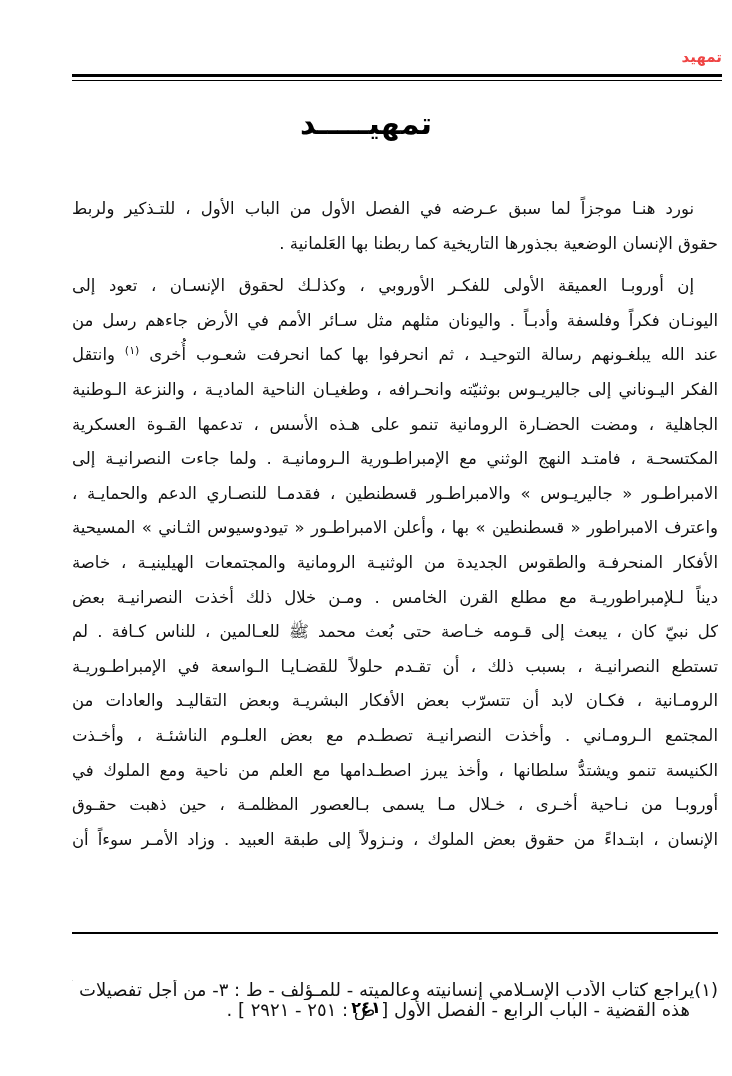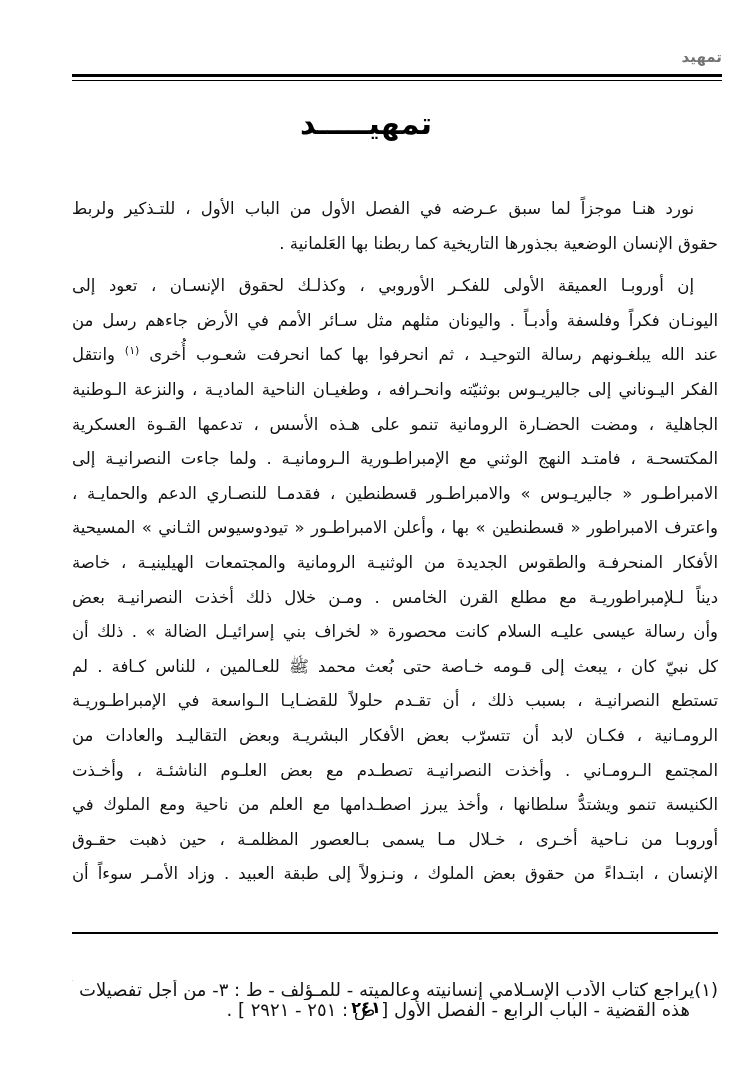--- a/index.html
+++ b/index.html
@@ -15,21 +15,21 @@
       font-family: "DejaVu Sans", sans-serif;
       color: #111111;
     }
     .running-header {
       position: absolute;
       top: 48px;
       right: 10px;
       font-family: "DejaVu Sans", sans-serif;
       font-weight: bold;
       font-size: 15px;
-      color: #737373;
+      color: #ef4444;
       direction: rtl;
     }
     .header-rule {
       position: absolute;
       top: 74px;
       left: 72px;
       width: 650px;
       height: 0;
       border-top: 3px solid #000;
     }
@@ -150,21 +150,20 @@
       <span class="fn-ref">(١)</span>
       <span>وانتقل</span>
     </div>
     <div class="line">الفكر اليـوناني إلى جاليريـوس بوثنيّته وانحـرافه ، وطغيـان الناحية الماديـة ، والنزعة الـوطنية</div>
     <div class="line">الجاهلية ، ومضت الحضـارة الرومانية تنمو على هـذه الأسس ، تدعمها القـوة العسكرية</div>
     <div class="line">المكتسحـة ، فامتـد النهج الوثني مع الإمبراطـورية الـرومانيـة . ولما جاءت النصرانيـة إلى</div>
     <div class="line">الامبراطـور « جاليريـوس » والامبراطـور قسطنطين ، فقدمـا للنصـاري الدعم والحمايـة ،</div>
     <div class="line">واعترف الامبراطور « قسطنطين » بها ، وأعلن الامبراطـور « تيودوسيوس الثـاني » المسيحية</div>
     <div class="line">الأفكار المنحرفـة والطقوس الجديدة من الوثنيـة الرومانية والمجتمعات الهيلينيـة ، خاصة</div>
     <div class="line">ديناً لـلإمبراطوريـة مع مطلع القرن الخامس . ومـن خلال ذلك أخذت النصرانيـة بعض</div>
-    <div class="line">وأن رسالة عيسى عليـه السلام كانت محصورة « لخراف بني إسرائيـل الضالة » . ذلك أن</div>
     <div class="line">كل نبيّ كان ، يبعث إلى قـومه خـاصة حتى بُعث محمد ﷺ للعـالمين ، للناس كـافة . لم</div>
     <div class="line">تستطع النصرانيـة ، بسبب ذلك ، أن تقـدم حلولاً للقضـايـا الـواسعة في الإمبراطـوريـة</div>
     <div class="line">الرومـانية ، فكـان لابد أن تتسرّب بعض الأفكار البشريـة وبعض التقاليـد والعادات من</div>
     <div class="line">المجتمع الـرومـاني . وأخذت النصرانيـة تصطـدم مع بعض العلـوم الناشئـة ، وأخـذت</div>
     <div class="line">الكنيسة تنمو ويشتدُّ سلطانها ، وأخذ يبرز اصطـدامها مع العلم من ناحية ومع الملوك في</div>
     <div class="line">أوروبـا من نـاحية أخـرى ، خـلال مـا يسمى بـالعصور المظلمـة ، حين ذهبت حقـوق</div>
     <div class="line">الإنسان ، ابتـداءً من حقوق بعض الملوك ، ونـزولاً إلى طبقة العبيد . وزاد الأمـر سوءاً أن</div>
   </div>
 </div>
 

